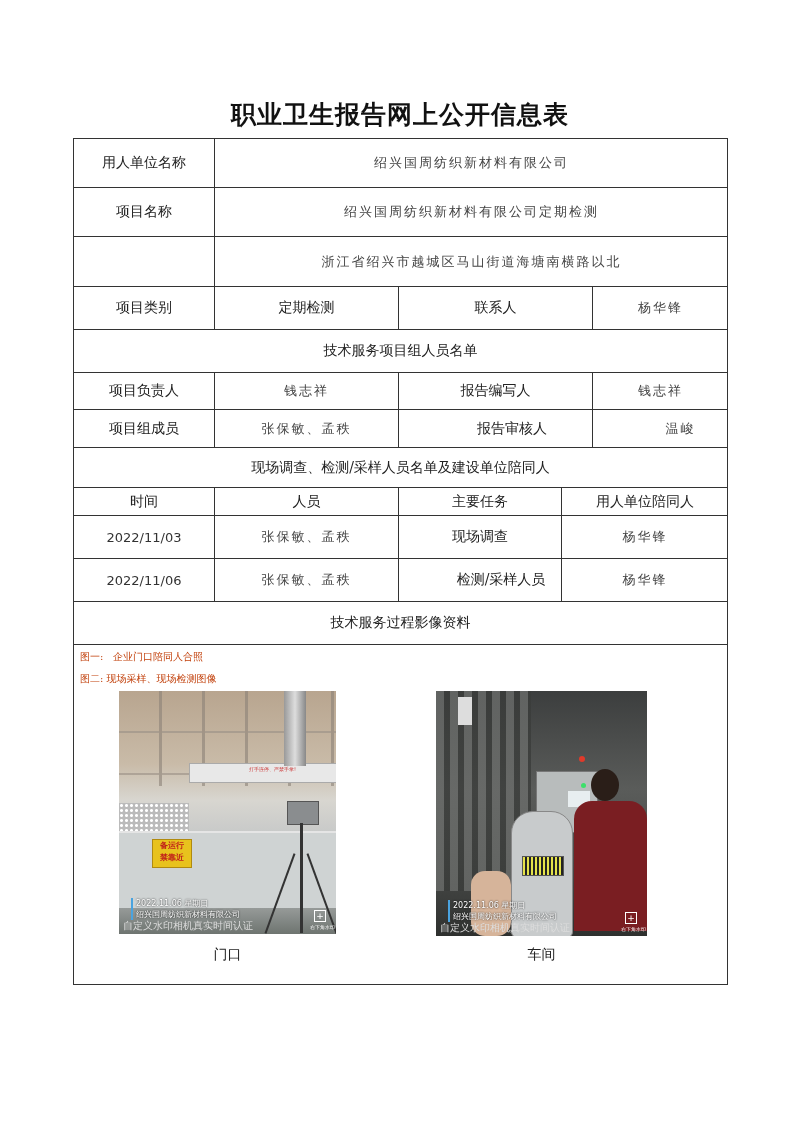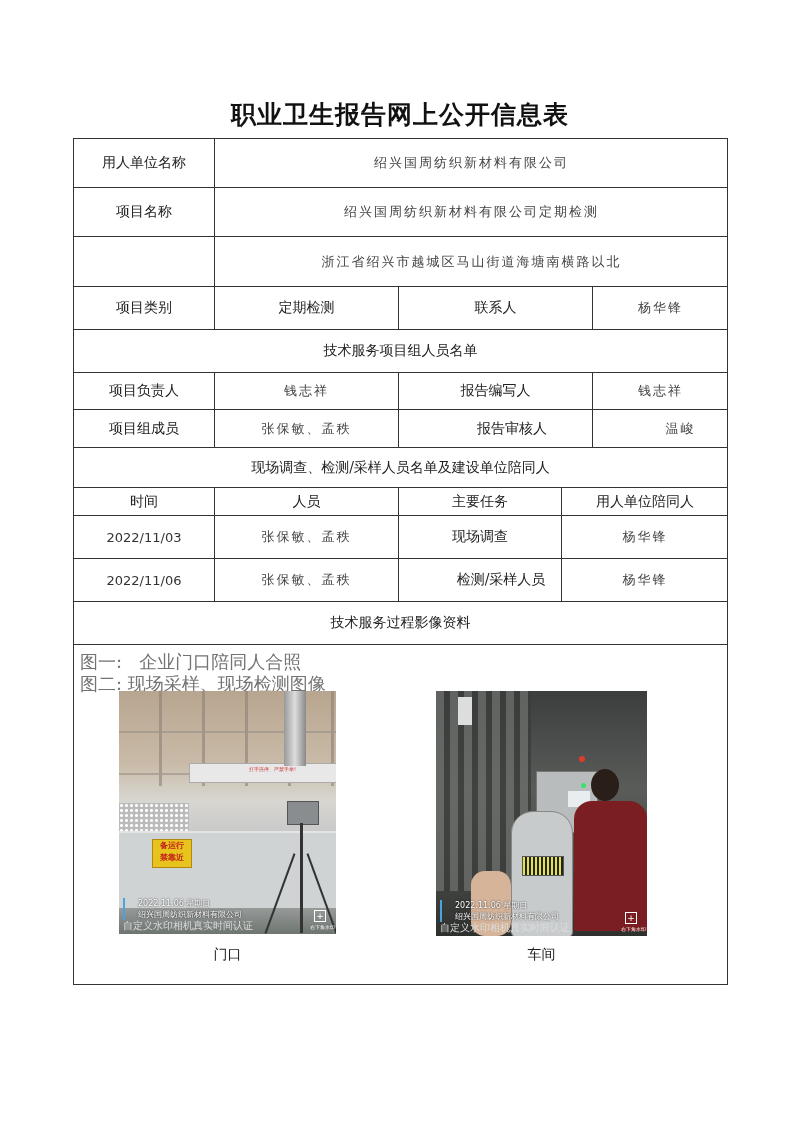--- a/index.html
+++ b/index.html
@@ -9,25 +9,25 @@
            font-size: 25px; font-weight: bold; letter-spacing: 1px; color: #111; }
   .sheet { position: absolute; left: 73px; top: 138px; width: 655px; height: 847px;
            border: 1.5px solid #333; box-sizing: border-box; }
   .row { position: absolute; left: 0; width: 100%; border-bottom: 1.5px solid #333; box-sizing: border-box; text-decoration: underline; }
   .cell { position: absolute; top: 0; height: 100%; display: flex; align-items: center; justify-content: center;
           box-sizing: border-box; font-size: 14px; color: #222; }
   .cell.bl { border-left: 1.5px solid #333; }
   .val { font-size: 13px; color: #444; letter-spacing: 2px; }
   .sans { font-family: "DejaVu Sans", "Liberation Sans", sans-serif; font-size: 13px; color: #333; }
   .full { left: 0; width: 100%; }
-  .caption-line { position: absolute; left: 6px; font-size: 18px; color: #737373; }
+  .caption-line { position: absolute; left: 6px; font-size: 10px; color: #c2410c; }
   .photo { position: absolute; overflow: hidden; }
   .photo-label { position: absolute; font-size: 14px; color: #222; text-align: center; }
-  .wm { position: absolute; left: 4px; color: #fff; font-family: "DejaVu Sans", sans-serif;
-        text-shadow: 0 0 2px #000; border-left: 2px solid #4aa3df; padding-left: 13px; }
+  .wm { position: absolute; left: 12px; color: #fff; font-family: "DejaVu Sans", sans-serif;
+        text-shadow: 0 0 2px #000; border-left: 2px solid #4aa3df; padding-left: 3px; }
   .wm .d { font-size: 8px; }
   .wm .c { font-size: 8px; }
   .wm-sub { position: absolute; left: 4px; bottom: 1px; font-size: 10px; color: #ddd; font-family: "DejaVu Sans", sans-serif; }
   .wm-btn { position: absolute; right: 6px; bottom: 4px; width: 20px; text-align: center; color: #fff;
             font-family: "DejaVu Sans", sans-serif; }
   .wm-btn .sq { width: 10px; height: 10px; border: 1px solid #fff; margin: 0 auto; font-size: 9px; line-height: 10px; }
   .wm-btn .t { font-size: 5px; margin-top: 2px; white-space: nowrap; }
 </style>
 </head>
 <body>

